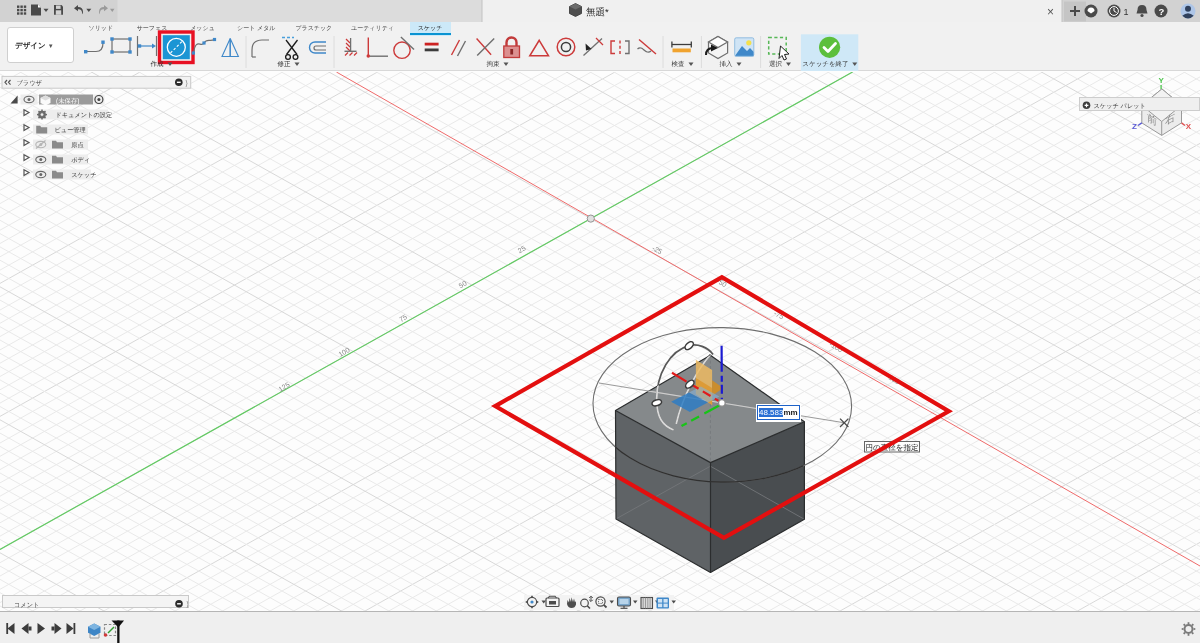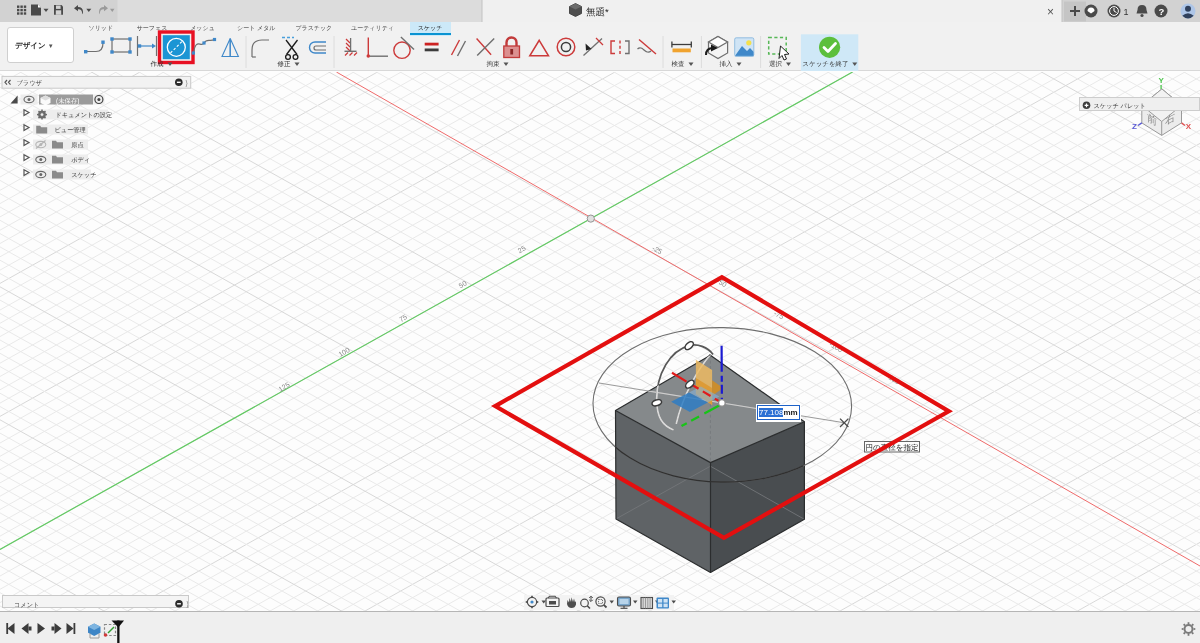--- a/index.html
+++ b/index.html
@@ -628,14 +628,14 @@
 <polygon points="146.5,5.5 151,5.5 148.7,8.5" fill="#4c4c4c"></polygon>
 </svg>
 <div style="position:absolute;left:2px;top:594.5px;width:186.7px;height:13.8px;background:#f4f4f4;border:1px solid #c9c9c9;">
 <svg width="185" height="12">
 <text x="11" y="9.2" font-size="6.2" fill="#444" font-family="Liberation Sans">コメント</text>
 <circle cx="176" cy="5.8" r="3.8" fill="#2b2b2b"></circle>
       <rect x="174.1" y="5.1" width="3.8" height="1.4" fill="#fff"></rect>
 <text x="183" y="9" font-size="8" fill="#888">⟩</text>
 </svg></div>
 <div style="position:absolute;left:755.5px;top:403.5px;height:18px;background:#fff;padding:1.5px 1.5px;white-space:nowrap;">
-<div style="border:1px solid #1e62c8;height:15px;font-size:8px;line-height:13px;padding:0 1px;"><span style="background:#2a6fd4;color:#fff;">77.108</span><span style="color:#222;font-weight:bold;">mm</span></div>
+<div style="border:1px solid #1e62c8;height:15px;font-size:8px;line-height:13px;padding:0 1px;"><span style="background:#2a6fd4;color:#fff;">48.583</span><span style="color:#222;font-weight:bold;">mm</span></div>
   </div>
 
 </body></html>

